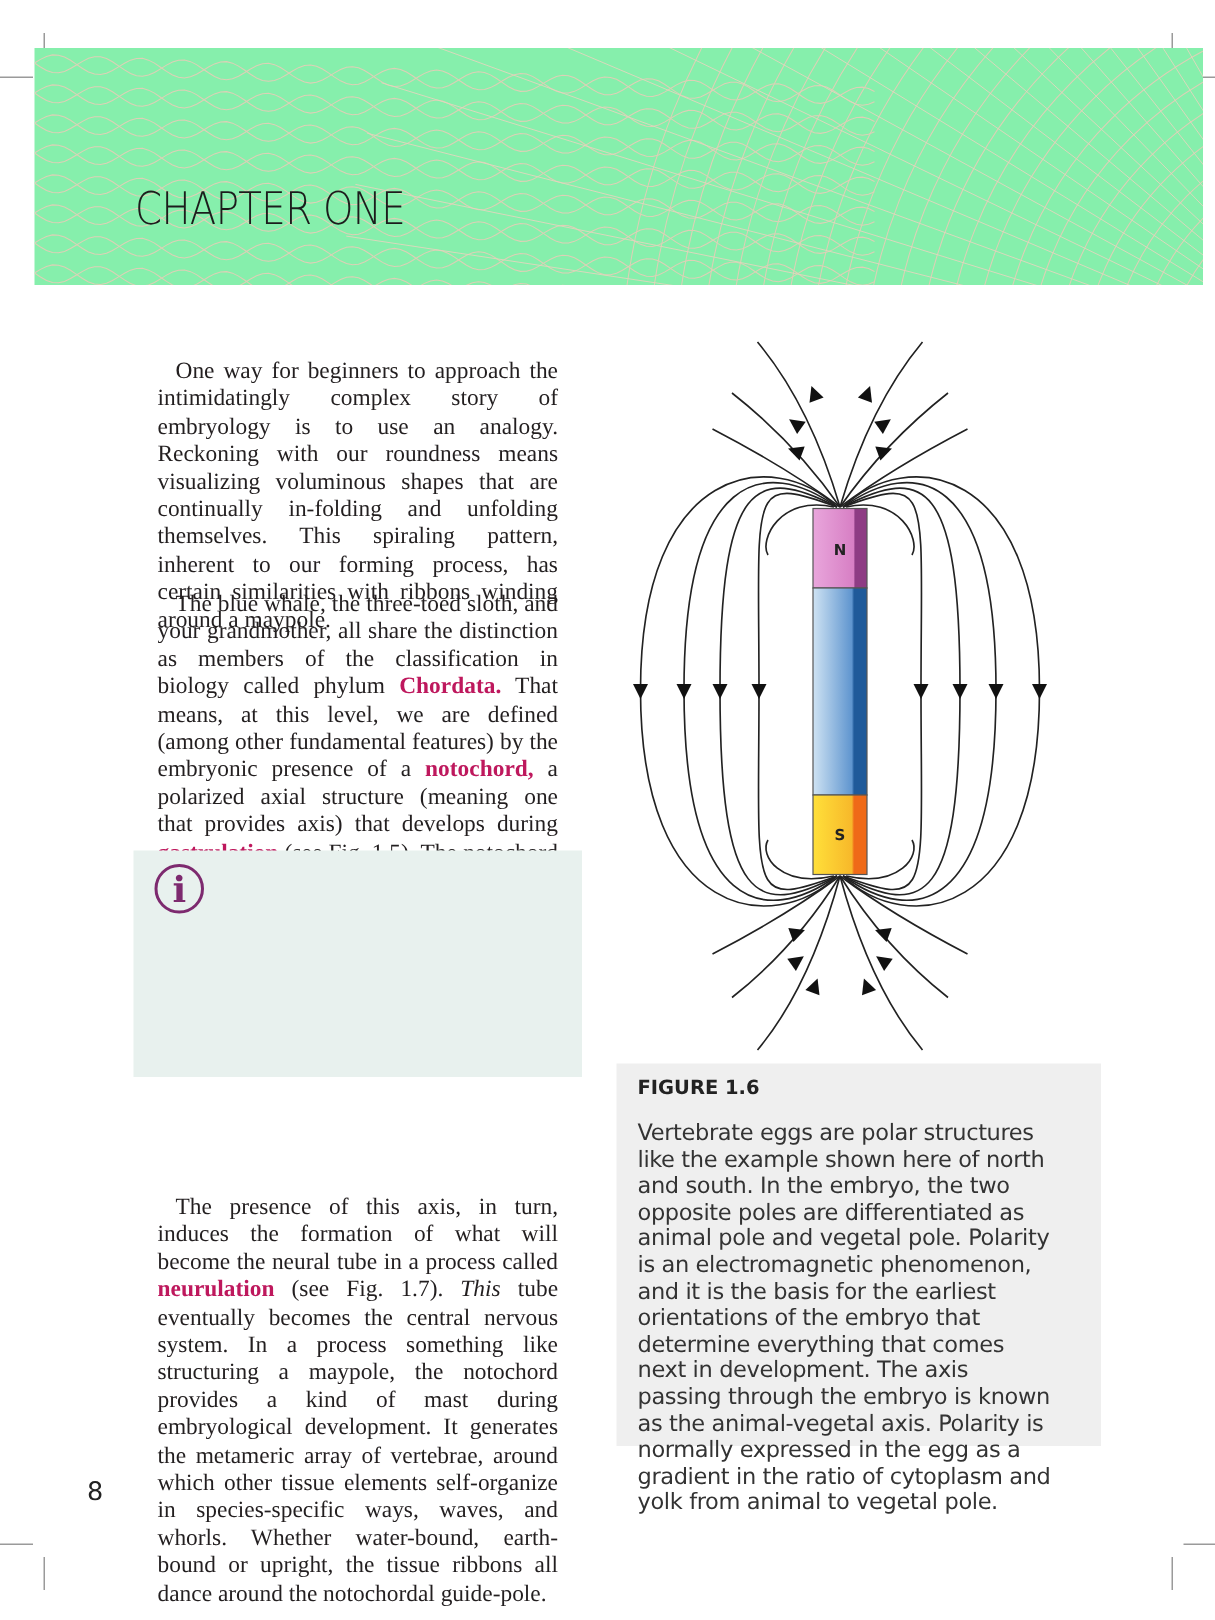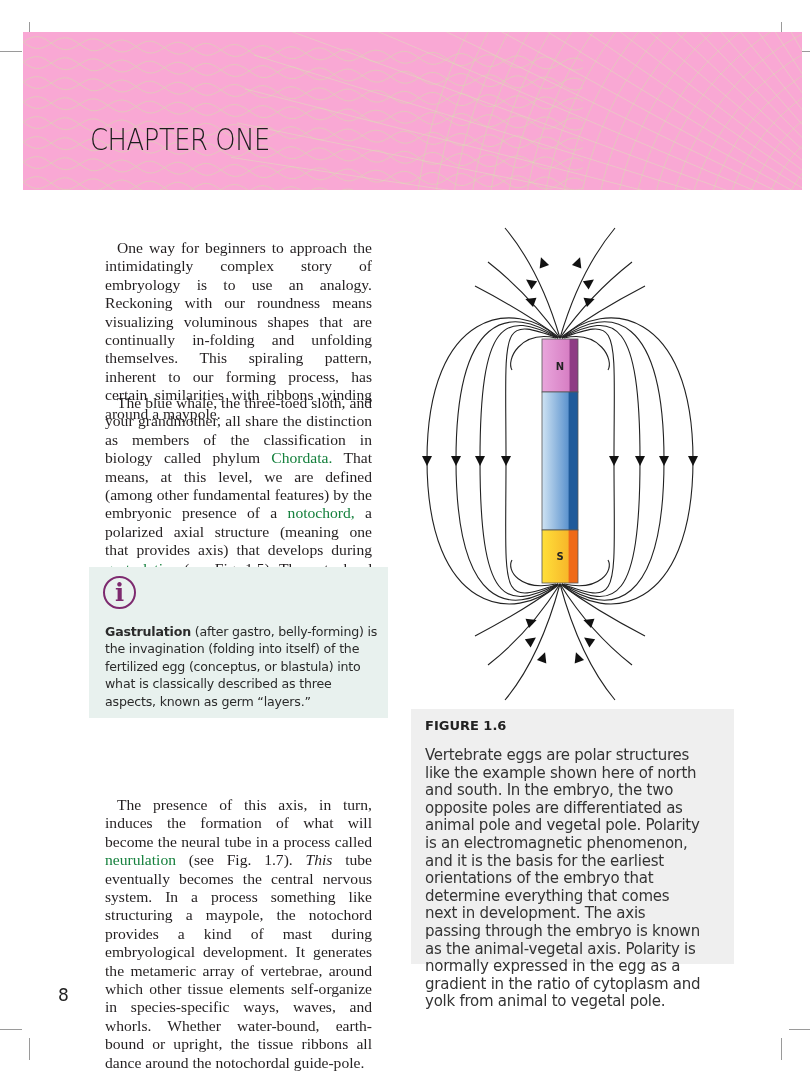--- a/index.html
+++ b/index.html
@@ -5,35 +5,35 @@
   html, body { margin: 0; padding: 0; }
   body {
     width: 810px; height: 1080px; position: relative; overflow: hidden;
     background: #ffffff;
     font-family: "Liberation Serif", serif;
     color: #231f20;
   }
   .crop { position: absolute; background: #9a9a9a; }
   .banner {
     position: absolute; left: 23px; top: 32px; width: 779px; height: 158px;
-    background: #f9a8d4; overflow: hidden;
+    background: #86efac; overflow: hidden;
   }
   .banner svg.pattern { position: absolute; left: 0; top: 0; }
   .chapter-title {
     position: absolute; left: 67px; top: 90px;
     font-family: "DejaVu Sans", sans-serif; font-weight: 300;
     font-size: 30px; letter-spacing: -0.5px; color: #1c1c1c;
     transform: scaleX(0.86); transform-origin: left top;
   }
   .col-left { position: absolute; left: 89px; width: 299px; }
   .para {
     font-size: 15.6px; line-height: 18.4px; text-align: justify; margin: 16px;
     text-indent: 12px; hyphens: none;
   }
-  .term { color: #15803d; font-weight: normal; }
+  .term { color: #be185d; font-weight: bold; }
   .em { font-style: italic; }
   .infobox {
     position: absolute; left: 89px; top: 567px; width: 299px; height: 151px;
     background: #e8f1ee;
   }
   .info-icon {
     position: absolute; left: 14px; top: 9px; width: 29px; height: 29px;
     border: 2.5px solid #7d2a6f; border-radius: 50%;
     color: #7d2a6f; font-weight: bold; font-size: 24px; line-height: 29px;
     text-align: center; font-family: "DejaVu Serif", serif;
@@ -156,21 +156,20 @@
 <div class="col-left" style="top:223px;">
   <p class="para">One way for beginners to approach the intimidatingly complex story of embryology is to use an analogy. Reckoning with our roundness means visualizing voluminous shapes that are continually in-folding and unfolding themselves. This spiraling pattern, inherent to our forming process, has certain similarities with ribbons winding around a maypole.</p>
 </div>
 
 <div class="col-left" style="top:378px;">
   <p class="para"><span>The blue whale, the three-toed sloth, and your grandmother, all share the distinction as members of the classification in biology called phylum </span><span class="term">Chordata.</span><span> That means, at this level, we are defined (among other fundamental features) by the embryonic presence of a </span><span class="term">notochord,</span><span> a polarized axial structure (meaning one that provides axis) that develops during </span><span class="term">gastrulation</span><span> (see Fig. 1.5). The notochord becomes the flexible longitudinal axis of this developing pre-embryonic circus.</span></p>
 </div>
 
 <div class="infobox">
   <div class="info-icon">i</div>
-  <div class="info-text"><b>Gastrulation</b><span> (after gastro, belly-forming) is the invagination (folding into itself) of the fertilized egg (conceptus, or blastula) into what is classically described as three aspects, known as germ “layers.”</span></div>
 </div>
 
 <div class="col-left" style="top:780px;">
   <p class="para"><span>The presence of this axis, in turn, induces the formation of what will become the neural tube in a process called </span><span class="term">neurulation</span><span> (see Fig. 1.7). </span><span class="em">This</span><span> tube eventually becomes the central nervous system. In a process something like structuring a maypole, the notochord provides a kind of mast during embryological development. It generates the metameric array of vertebrae, around which other tissue elements self-organize in species-specific ways, waves, and whorls. Whether water-bound, earth-bound or upright, the tissue ribbons all dance around the notochordal guide-pole.</span></p>
 </div>
 
 <div class="figure">
   <svg id="magnet-svg" width="300" height="495" viewBox="410 215 300 495">
     <defs>
       <linearGradient id="gN" x1="0" x2="1" y1="0" y2="0">

